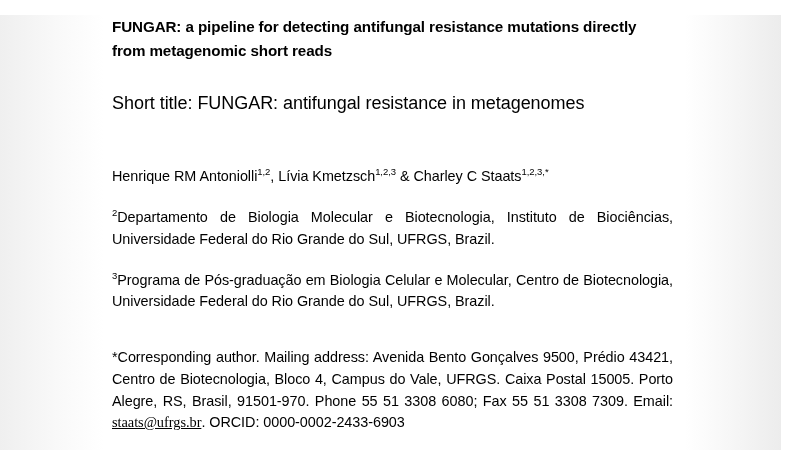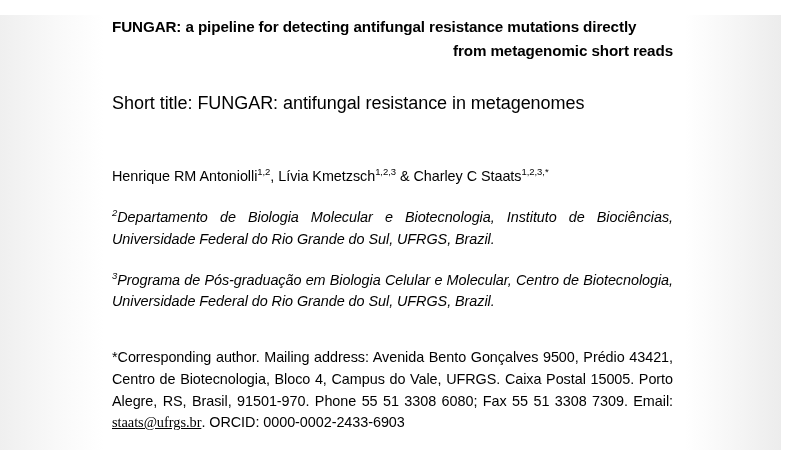--- a/index.html
+++ b/index.html
@@ -48,21 +48,20 @@
   .title {
     font-size: 15.2px;
     font-weight: bold;
     line-height: 1.55;
     letter-spacing: -0.1px;
     margin: 0;
     padding-top: 0px;
   }
   .title .line2 {
     display: block;
-    text-align: right;
   }
   .short-title {
     font-size: 18px;
     line-height: 1.5;
     margin: 28px 0 0 0;
     letter-spacing: -0.05px;
   }
   .authors {
     font-size: 14.4px;
     line-height: 1.5;
@@ -70,21 +69,20 @@
     letter-spacing: -0.05px;
   }
   .affil {
     font-size: 14.4px;
     line-height: 1.52;
     margin: 19px 0 0 0;
     letter-spacing: -0.05px;
   }
   .affil.justify {
     text-align: justify;
-    font-style: italic;
   }
   sup {
     font-size: 0.66em;
     vertical-align: super;
     line-height: 0;
     text-align: center;
   }
   .corresponding {
     font-size: 14.4px;
     line-height: 1.5;

